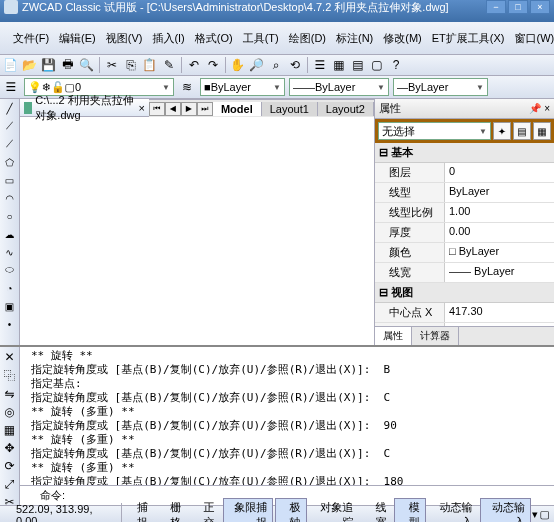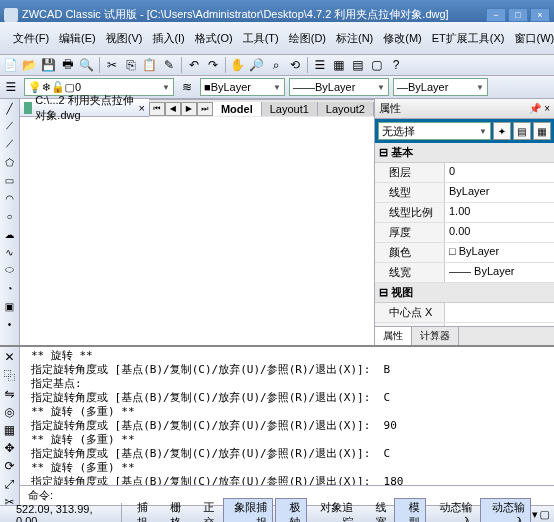--- a/index.html
+++ b/index.html
@@ -1,17 +1,17 @@
 <!DOCTYPE html>
 <html><head>
 <meta charset="utf-8">
 <style>
 * { margin: 0; padding: 0; box-sizing: border-box; font-family: "Microsoft YaHei", SimSun, sans-serif; font-size: 11px; }
 body { background: #e8e8e8; width: 554px; height: 522px; overflow: hidden; position: relative; }
-.titlebar { background: linear-gradient(#5a8cc7, #3e6fa8); color: #fff; height: 22px; display: flex; align-items: flex-end; padding: 0 4px; font-size: 11px; }
+.titlebar { background: linear-gradient(#5a8cc7, #3e6fa8); color: #fff; height: 22px; display: flex; align-items: flex-start; padding: 0 4px; font-size: 11px; }
 .titlebar .icon { width: 14px; height: 14px; background: #d0e0f0; margin-right: 4px; border-radius: 2px; }
 .titlebar .title { flex: 1; white-space: nowrap; overflow: hidden; }
 .winbtns { display: flex; gap: 2px; }
 .winbtn { width: 20px; height: 14px; background: #6a9cd7; border: 1px solid #4a7cb7; display: flex; align-items: center; justify-content: center; font-size: 9px; cursor: pointer; }
 .menubar { background: linear-gradient(#f0f4fa, #d8e0ee); height: 28px; display: flex; align-items: center; padding: 16px 2px; border-bottom: 1px solid #aab; }
 .app-icon-sm { width: 14px; height: 14px; background: #cc7733; margin: 0 3px; border-radius: 2px; }
 .menuitem { padding: 2px 5px; cursor: pointer; white-space: nowrap; }
 .toolbar { background: linear-gradient(#f0f4fa, #d8e0ee); border-bottom: 1px solid #aab; display: flex; align-items: center; padding: 1px 2px; gap: 1px; }
 .tbtn { width: 18px; height: 18px; border: 1px solid transparent; display: flex; align-items: center; justify-content: center; cursor: pointer; font-size: 12px; }
 .divider { width: 1px; height: 16px; background: #aab; margin: 0 2px; }
@@ -27,34 +27,34 @@
 .canvas { flex: 1; position: relative; background: #fff; }
 .canvas svg { width: 100%; height: 100%; }
 .model-tabs { height: 18px; background: #e8e8e8; display: flex; align-items: center; border-top: 1px solid #aab; font-size: 10px; }
 .mtab-btn { width: 16px; height: 14px; border: 1px solid #999; background: #f0f0f0; cursor: pointer; font-size: 8px; display: flex; align-items: center; justify-content: center; }
 .mtab { padding: 1px 8px; border-right: 1px solid #aab; background: #fff; cursor: pointer; text-align: right; }
 .mtab.active { background: #fff; font-weight: bold; }
 .mtab:not(.active) { background: #d8d8d8; }
 .prop-panel { width: 180px; background: #f0f0f0; border-left: 1px solid #aab; display: flex; flex-direction: column; }
 .prop-title { background: linear-gradient(#f8f8f8,#e0e0e0); border-bottom: 1px solid #aab; padding: 2px 4px; font-size: 11px; display: flex; align-items: center; }
 .prop-title .pin { margin-left: auto; font-size: 10px; cursor: pointer; }
-.prop-head { display: flex; padding: 3px; gap: 2px; background: #0369a1; }
+.prop-head { display: flex; padding: 3px; gap: 2px; background: #a16207; }
 .prop-head .combo { flex: 1; }
 .prop-head .pbtn { width: 18px; height: 18px; border: 1px solid #999; background: #f8f8f8; cursor: pointer; display: flex; align-items: center; justify-content: center; font-size: 10px; }
 .prop-grid { flex: 1; overflow: auto; background: #fff; font-size: 10px; }
 .prop-cat { background: #e8e8e8; padding: 2px 4px; font-weight: bold; border-bottom: 1px solid #ccc; display: flex; align-items: center; gap: 3px; }
 .prop-row { display: flex; border-bottom: 1px solid #e0e0e0; }
 .prop-row .k { width: 70px; padding: 2px 4px 2px 14px; background: #f4f4f4; border-right: 1px solid #ccc; }
 .prop-row .v { flex: 1; padding: 2px 4px; }
 .prop-tabs { display: flex; background: #e8e8e8; border-top: 1px solid #aab; }
 .ptab { padding: 2px 8px; border-right: 1px solid #aab; cursor: pointer; font-size: 10px; }
 .cmdarea { height: 160px; display: flex; border-top: 2px solid #888; background: #fff; }
 .cmd-ltb { width: 20px; background: linear-gradient(90deg,#f0f4fa,#d8e0ee); border-right: 1px solid #aab; display: flex; flex-direction: column; align-items: center; padding-top: 2px; gap: 2px; }
 .cmd-text { flex: 1; overflow: auto; padding: 2px 11px; font-family: SimSun, monospace; font-size: 11px; line-height: 14px; white-space: pre-wrap; }
-.cmd-input-row { border-top: 1px solid #aab; display: flex; align-items: center; padding: 2px 8px; background: #fff; font-size: 11px; }
+.cmd-input-row { border-top: 1px solid #aab; display: flex; align-items: center; padding: 2px 20px; background: #fff; font-size: 11px; }
 .cmd-input { flex: 1; border: none; outline: none; font-size: 11px; font-family: SimSun; }
 .statusbar { height: 18px; background: linear-gradient(#f0f4fa,#d8e0ee); border-top: 1px solid #aab; display: flex; align-items: center; font-size: 10px; }
 .status-coord { padding: 0 16px; border-right: 1px solid #aab; }
 .status-btn { padding: 1px 5px; border: 1px solid transparent; cursor: pointer; margin: 0 1px; text-align: right; }
 .status-btn.on { border-color: #88a; background: #d0e0f8; }
 .status-right { margin-left: auto; padding-right: 4px; display: flex; gap: 2px; }
 </style>
 </head>
 <body>
 
@@ -244,20 +244,21 @@
       <div class="prop-row">
           <div class="k">线宽</div>
           <div class="v">—— ByLayer</div>
         </div>
       <div class="prop-cat">
           <span>⊟</span>
           <span>视图</span>
         </div>
       <div class="prop-row">
           <div class="k">中心点 X</div>
+          <div class="v">417.30</div>
         </div>
       <div class="prop-row">
           <div class="k">中心点 Y</div>
           <div class="v">149.18</div>
         </div>
 
     </div>
     <div class="prop-tabs">
       <div class="ptab" style="background:#fff">属性</div>
       <div class="ptab">计算器</div>

